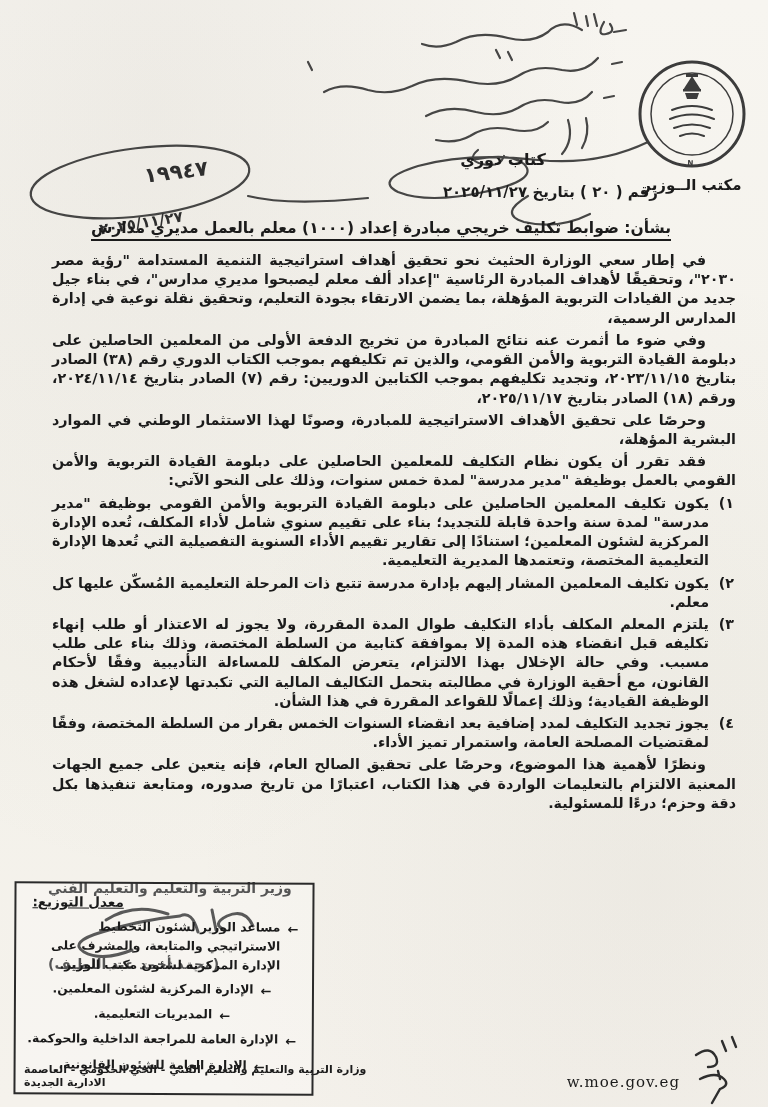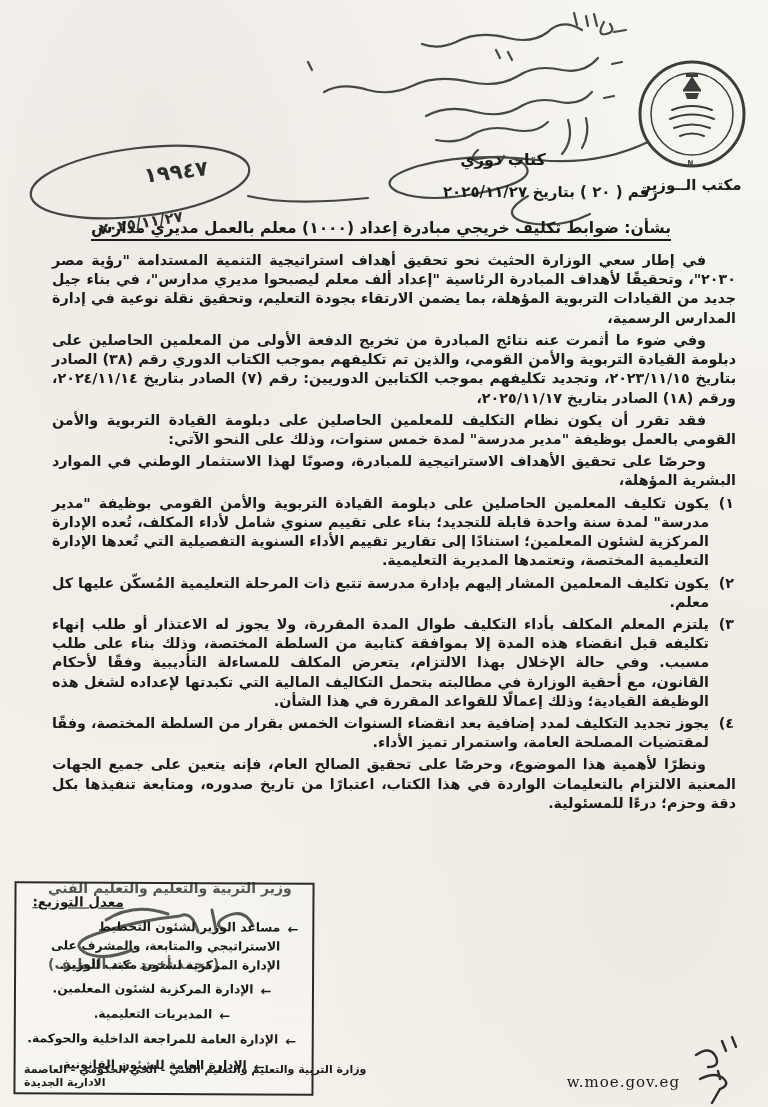--- a/index.html
+++ b/index.html
@@ -115,22 +115,22 @@
 
   <div class="doc-type">كتاب دوري</div>
   <div class="num-line">رقم ( ٢٠ ) بتاريخ ٢٠٢٥/١١/٢٧</div>
   <div class="subject">
     <span>بشأن: ضوابط تكليف خريجي مبادرة إعداد (١٠٠٠) معلم بالعمل مديري مدارس</span>
   </div>
 
   <div class="body-text">
     <p class="para">في إطار سعي الوزارة الحثيث نحو تحقيق أهداف استراتيجية التنمية المستدامة "رؤية مصر ٢٠٣٠"، وتحقيقًا لأهداف المبادرة الرئاسية "إعداد ألف معلم ليصبحوا مديري مدارس"، في بناء جيل جديد من القيادات التربوية المؤهلة، بما يضمن الارتقاء بجودة التعليم، وتحقيق نقلة نوعية في إدارة المدارس الرسمية،</p>
     <p class="para">وفي ضوء ما أثمرت عنه نتائج المبادرة من تخريج الدفعة الأولى من المعلمين الحاصلين على دبلومة القيادة التربوية والأمن القومي، والذين تم تكليفهم بموجب الكتاب الدوري رقم (٣٨) الصادر بتاريخ ٢٠٢٣/١١/١٥، وتجديد تكليفهم بموجب الكتابين الدوريين: رقم (٧) الصادر بتاريخ ٢٠٢٤/١١/١٤، ورقم (١٨) الصادر بتاريخ ٢٠٢٥/١١/١٧،</p>
+    <p class="para">وحرصًا على تحقيق الأهداف الاستراتيجية للمبادرة، وصونًا لهذا الاستثمار الوطني في الموارد البشرية المؤهلة،</p>
     <p class="para">فقد تقرر أن يكون نظام التكليف للمعلمين الحاصلين على دبلومة القيادة التربوية والأمن القومي بالعمل بوظيفة "مدير مدرسة" لمدة خمس سنوات، وذلك على النحو الآتي:</p>
-    <p class="para">وحرصًا على تحقيق الأهداف الاستراتيجية للمبادرة، وصونًا لهذا الاستثمار الوطني في الموارد البشرية المؤهلة،</p>
 
     <div class="item">
       <span class="num">١)</span>
       <span>يكون تكليف المعلمين الحاصلين على دبلومة القيادة التربوية والأمن القومي بوظيفة "مدير مدرسة" لمدة سنة واحدة قابلة للتجديد؛ بناء على تقييم سنوي شامل لأداء المكلف، تُعده الإدارة المركزية لشئون المعلمين؛ استنادًا إلى تقارير تقييم الأداء السنوية التفصيلية التي تُعدها الإدارة التعليمية المختصة، وتعتمدها المديرية التعليمية.</span>
     </div>
     <div class="item">
       <span class="num">٢)</span>
       <span>يكون تكليف المعلمين المشار إليهم بإدارة مدرسة تتبع ذات المرحلة التعليمية المُسكّن عليها كل معلم.</span>
     </div>
     <div class="item">

